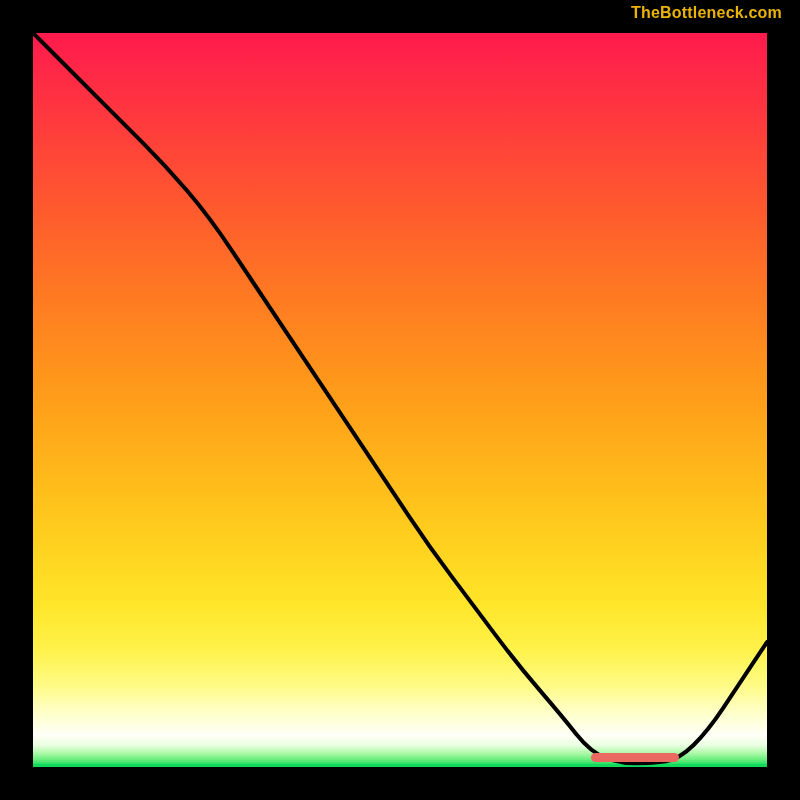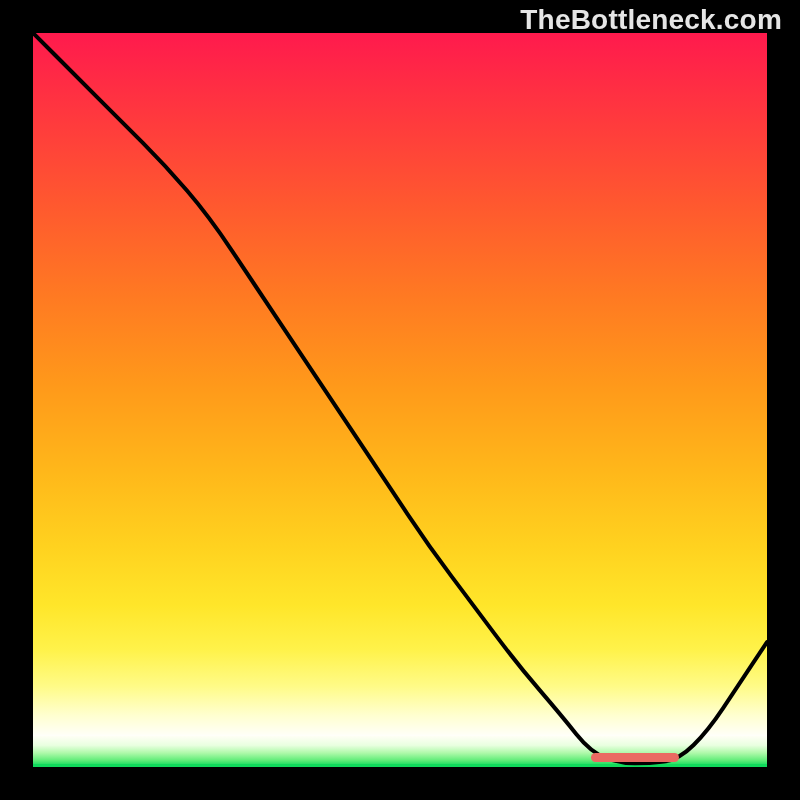--- a/index.html
+++ b/index.html
@@ -14,22 +14,22 @@
   .frame {
     position: relative;
     width: 800px;
     height: 800px;
     background: #000;
   }
   .watermark {
     position: absolute;
     top: 4px;
     right: 18px;
-    color: #e5e5e5;
-    font-size: 28px;
+    color: #eab308;
+    font-size: 16px;
     font-weight: 600;
     letter-spacing: 0.2px;
     user-select: none;
   }
   .plot {
     position: absolute;
     left: 33px;
     top: 33px;
     width: 734px;   
     height: 734px;

